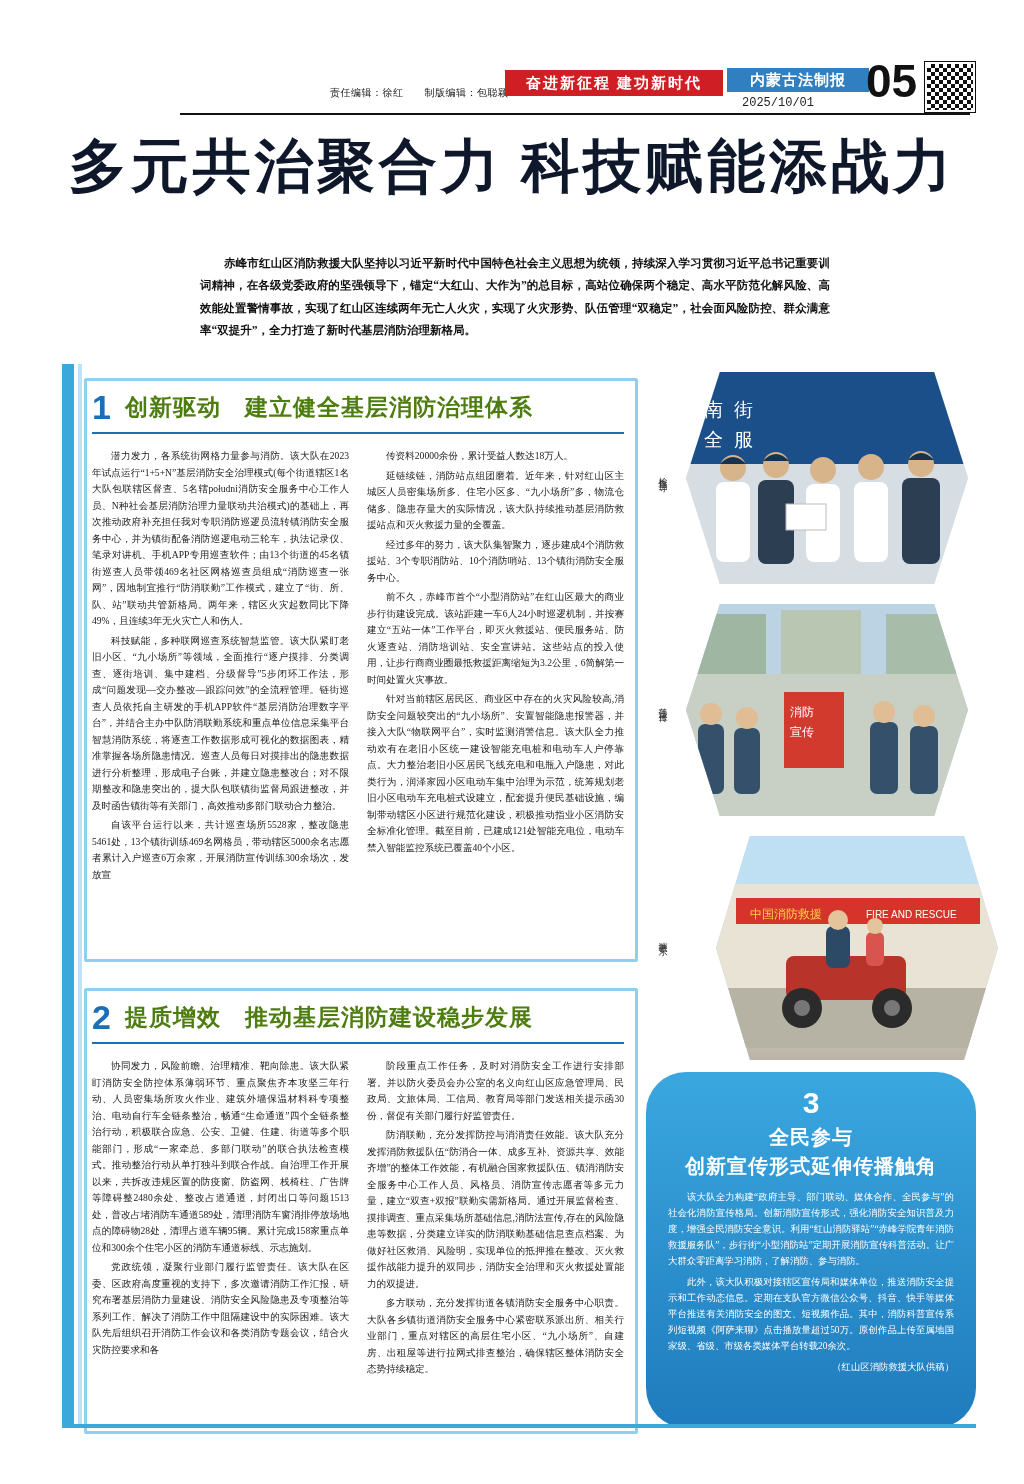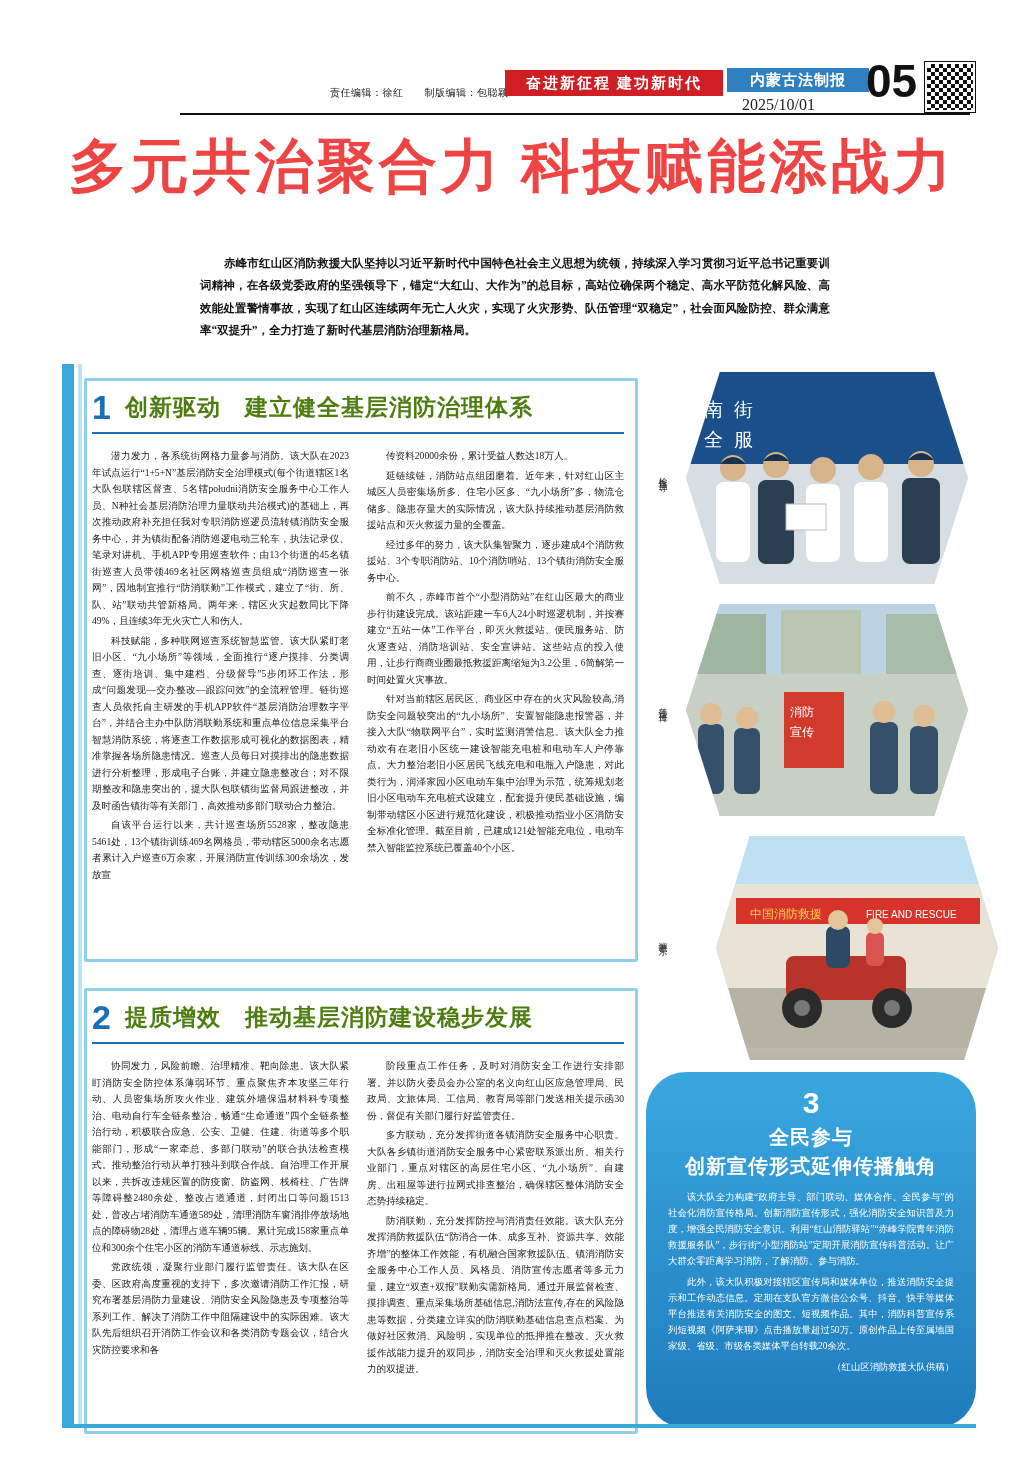--- a/index.html
+++ b/index.html
@@ -22,30 +22,30 @@
     position:absolute;left:505px;top:70px;width:218px;height:26px;
     background:#cf1f24;color:#fff;font-weight:bold;font-size:15px;
     display:flex;align-items:center;justify-content:center;letter-spacing:2px;
     font-family:"Liberation Sans","DejaVu Sans",sans-serif;
   }
   .paper-name{
     position:absolute;left:727px;top:68px;width:142px;height:24px;
     background:#2f7fc1;color:#fff;font-size:15px;font-weight:bold;
     display:flex;align-items:center;justify-content:center;letter-spacing:1px;
   }
-  .issue-date{position:absolute;left:742px;top:96px;font-size:16px;color:#222;font-family:Liberation Serif, serif;}
+  .issue-date{position:absolute;left:742px;top:96px;font-size:12px;color:#222;font-family:Liberation Mono, monospace;}
   .page-no{position:absolute;left:866px;top:58px;font-size:46px;font-weight:bold;line-height:1;color:#111;font-family:"Liberation Sans",sans-serif;}
   .qr{position:absolute;left:925px;top:62px;width:46px;height:46px;background:
      repeating-conic-gradient(#111 0% 25%, #fff 0% 50%) 0 0/8px 8px;
      border:2px solid #fff;outline:1px solid #111;}
 
   
   .headline{
     position:absolute;left:0;top:128px;width:1024px;text-align:center;
-    font-size:58px;font-weight:bold;letter-spacing:4px;color:#ef4444;
+    font-size:58px;font-weight:bold;letter-spacing:4px;color:#0f172a;
     font-family:"Liberation Serif","DejaVu Serif",serif;
   }
   .subhead{
     position:absolute;left:0;top:208px;width:1024px;text-align:center;
     font-size:20px;font-weight:bold;letter-spacing:1px;color:#000;
   }
 
   
   .lead{
     position:absolute;left:200px;top:252px;width:630px;
@@ -180,22 +180,22 @@
       <div class="sec-title">提质增效　推动基层消防建设稳步发展</div>
     </div>
     <div class="sec-rule"></div>
     <div class="cols2">
       <div class="col">
         <p>协同发力，风险前瞻、治理精准、靶向除患。该大队紧盯消防安全防控体系薄弱环节、重点聚焦齐本攻坚三年行动、人员密集场所攻火作业、建筑外墙保温材料科专项整治、电动自行车全链条整治，畅通“生命通道”四个全链条整治行动，积极联合应急、公安、卫健、住建、街道等多个职能部门，形成“一家牵总、多部门联动”的联合执法检查模式。推动整治行动从单打独斗到联合作战。自治理工作开展以来，共拆改违规区置的防疫窗、防盗网、栈椅柱、广告牌等障碍整2480余处、整改占道通道，封闭出口等问题1513处，普改占堵消防车通道589处，清理消防车窗消排停放场地点的障碍物28处，清理占道车辆95辆。累计完成158家重点单位和300余个住宅小区的消防车通道标线、示志施划。</p>
         <p>党政统领，凝聚行业部门履行监管责任。该大队在区委、区政府高度重视的支持下，多次邀请消防工作汇报，研究布署基层消防力量建设、消防安全风险隐患及专项整治等系列工作、解决了消防工作中阻隔建设中的实际困难。该大队先后组织召开消防工作会议和各类消防专题会议，结合火灾防控要求和各</p>
       </div>
       <div class="col">
         <p>阶段重点工作任务，及时对消防安全工作进行安排部署。并以防火委员会办公室的名义向红山区应急管理局、民政局、文旅体局、工信局、教育局等部门发送相关提示函30份，督促有关部门履行好监管责任。</p>
+        <p>防消联勤，充分发挥防控与消消责任效能。该大队充分发挥消防救援队伍“防消合一体、成多互补、资源共享、效能齐增”的整体工作效能，有机融合国家救援队伍、镇消消防安全服务中心工作人员、风格员、消防宣传志愿者等多元力量，建立“双查+双报”联勤实需新格局。通过开展监督检查、摸排调查、重点采集场所基础信息,消防法宣传,存在的风险隐患等数据，分类建立详实的防消联勤基础信息查点档案、为做好社区救消、风险明，实现单位的抵押推在整改、灭火救援作战能力提升的双同步，消防安全治理和灭火救援处置能力的双提进。</p>
         <p>多方联动，充分发挥街道各镇消防安全服务中心职责。大队各乡镇街道消防安全服务中心紧密联系派出所、相关行业部门，重点对辖区的高层住宅小区、“九小场所”、自建房、出租屋等进行拉网式排查整治，确保辖区整体消防安全态势持续稳定。</p>
-        <p>防消联勤，充分发挥防控与消消责任效能。该大队充分发挥消防救援队伍“防消合一体、成多互补、资源共享、效能齐增”的整体工作效能，有机融合国家救援队伍、镇消消防安全服务中心工作人员、风格员、消防宣传志愿者等多元力量，建立“双查+双报”联勤实需新格局。通过开展监督检查、摸排调查、重点采集场所基础信息,消防法宣传,存在的风险隐患等数据，分类建立详实的防消联勤基础信息查点档案、为做好社区救消、风险明，实现单位的抵押推在整改、灭火救援作战能力提升的双同步，消防安全治理和灭火救援处置能力的双提进。</p>
       </div>
     </div>
   </div>
 
   <div class="photo" id="photo1">
     <div class="ph-inner">
       <svg width="282" height="212" viewBox="0 0 282 212">
         <rect x="0" y="0" width="282" height="212" fill="#e9eef1"></rect>
         <rect x="0" y="0" width="282" height="92" fill="#1b4f8a"></rect>
         <text x="18" y="44" fill="#ffffff" font-size="19" font-family="Liberation Serif, serif">南</text>

